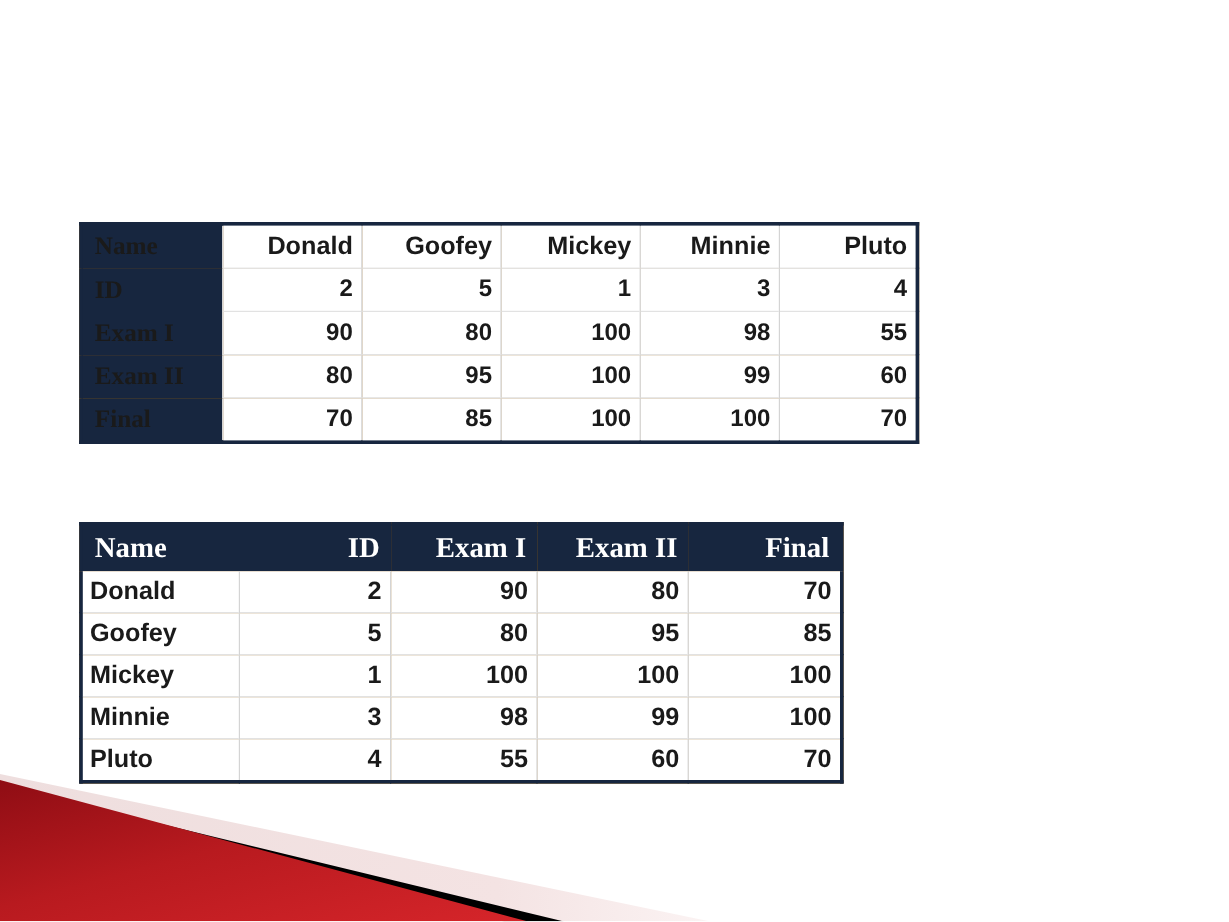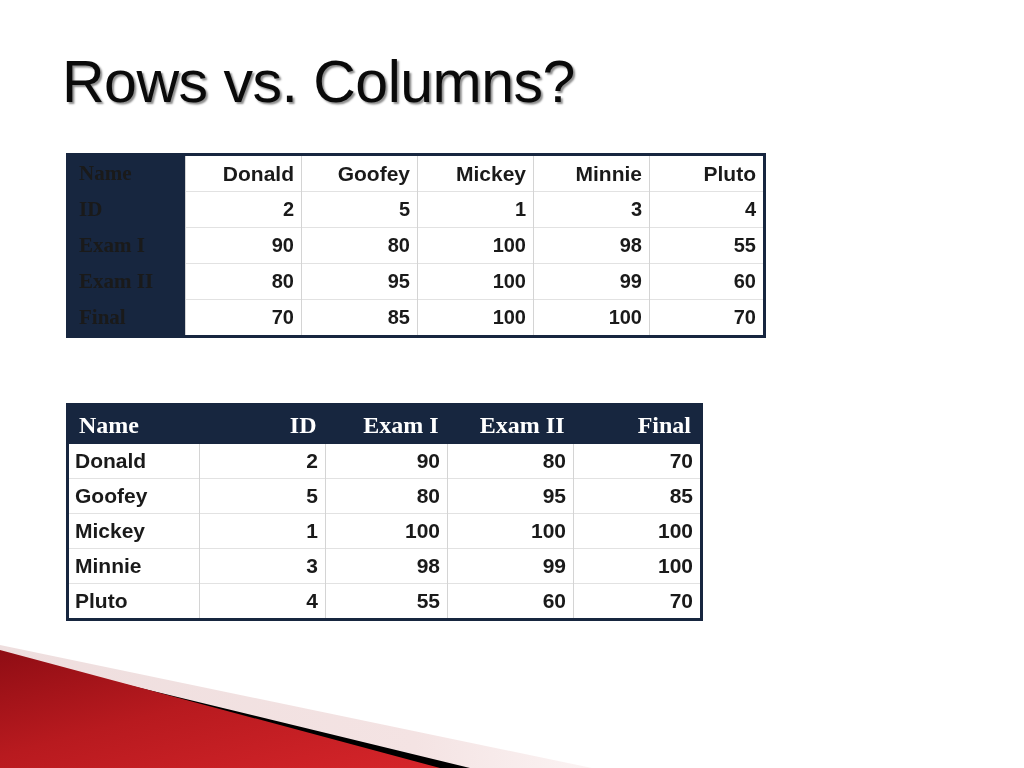--- a/index.html
+++ b/index.html
@@ -39,20 +39,21 @@
     white-space: nowrap;
   }
 
   
   .tbl {
     position: absolute;
     border-collapse: collapse;
     background: #a16207;
     border: 3px solid #17263f;
     table-layout: fixed;
+    margin-top: 32px;
   }
   .tbl td, .tbl th {
     padding: 0 7px;
     vertical-align: middle;
     font-weight: bold;
     background: #ffffff;
   }
 
   
   .navy {
@@ -134,21 +135,20 @@
     width: 620px;
     height: 140px;
     pointer-events: none;
   }
 </style>
 </head>
 <body>
 
 <div class="slide">
 
-  <div class="slide-title">Rows vs. Columns?</div>
 
   <table class="tbl" id="table-rows">
     <colgroup>
       <col style="width:118px">
       <col style="width:116px">
       <col style="width:116px">
       <col style="width:116px">
       <col style="width:116px">
       <col style="width:115px">
     </colgroup>

